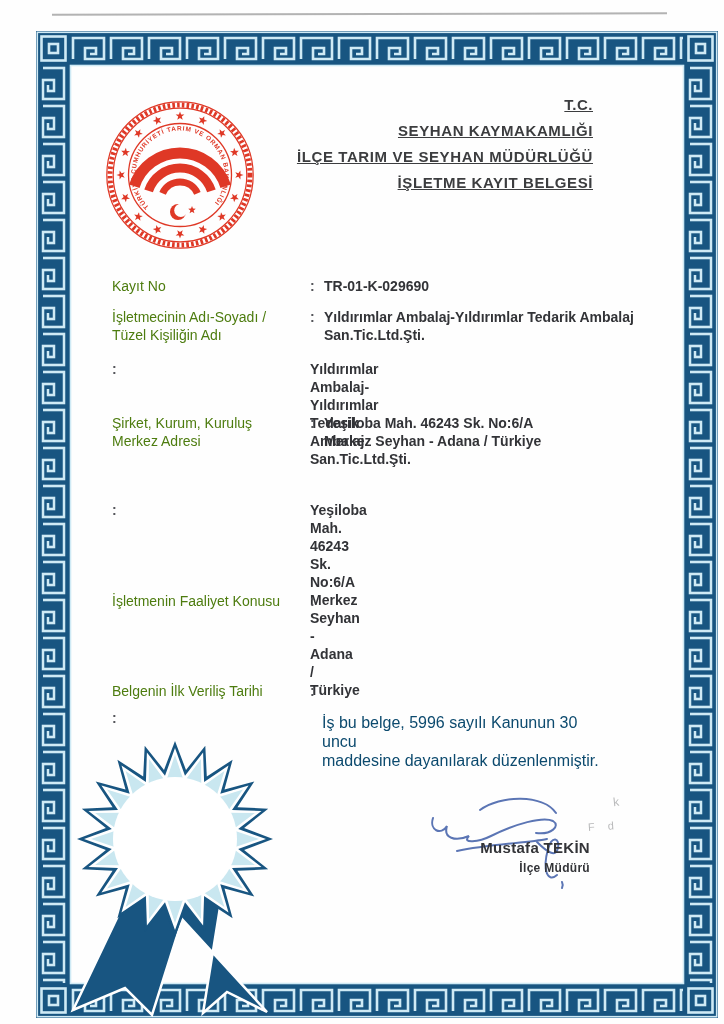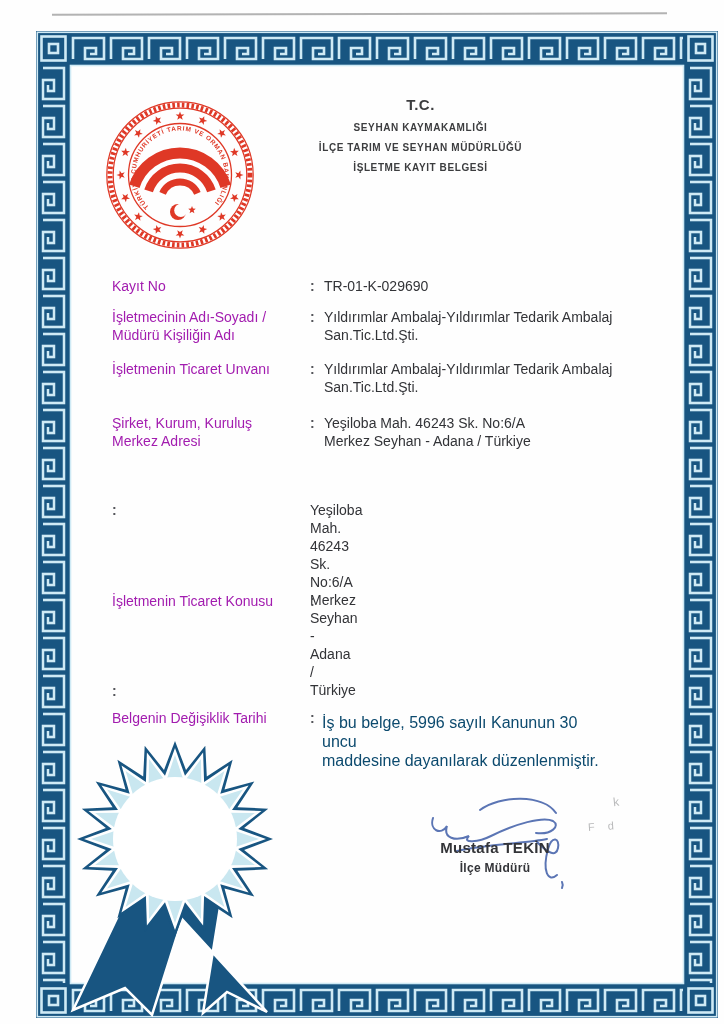--- a/index.html
+++ b/index.html
@@ -4,30 +4,30 @@
 <style>
   html,body{margin:0;padding:0;background:#e8e8e8;}
   #page{
     position:relative;width:724px;height:1024px;background:#fefefe;
     font-family:"Liberation Sans",sans-serif;overflow:hidden;
   }
   .abs{position:absolute;}
   
   #scanline{left:52px;top:13px;width:615px;height:2px;background:#9a9a9a;opacity:.75;transform:rotate(-.12deg);}
   
-  #header{left:248px;top:96px;width:345px;text-align:center;color:#3c3d3f;}
+  #header{left:248px;top:96px;width:345px;text-align:right;color:#3c3d3f;text-decoration:underline;}
   #header .tc{font-size:15px;font-weight:bold;letter-spacing:.5px;margin-bottom:9px;}
-  #header .hline{font-size:10px;font-weight:bold;letter-spacing:.6px;margin-bottom:9px;white-space:nowrap;}
+  #header .hline{font-size:15px;font-weight:bold;letter-spacing:.6px;margin-bottom:9px;white-space:nowrap;}
   
   .row{position:absolute;left:112px;display:grid;grid-template-columns:198px 14px 358px;}
-  .flabel{font-size:14px;line-height:18px;color:#a21caf;white-space:pre-line;}
+  .flabel{font-size:14px;line-height:18px;color:#4d7c0f;white-space:pre-line;}
   .fcolon{font-size:14px;line-height:18px;color:#54555a;font-weight:bold;}
-  .fvalue{font-size:14px;line-height:18px;color:#323337;font-weight:normal;white-space:pre-line;}
+  .fvalue{font-size:14px;line-height:18px;color:#323337;font-weight:bold;white-space:pre-line;}
   #note{left:322px;top:713px;width:290px;font-size:16px;line-height:19px;color:#0c4a6e;white-space:pre-line;}
-  #signblock{left:400px;top:837px;width:190px;text-align:center;color:#333438;}
+  #signblock{left:400px;top:837px;width:190px;text-align:right;color:#333438;}
   #signblock .sname{font-size:15px;font-weight:bold;letter-spacing:.3px;line-height:21px;}
   #signblock .stitle{font-size:12px;font-weight:bold;letter-spacing:.3px;line-height:21px;}
   .pencil{position:absolute;color:#8b8c8e;opacity:.6;font-size:11px;font-family:"Liberation Sans",sans-serif;}
   svg{display:block;}
 </style>
 </head>
 <body>
 
 <div id="page">
 
@@ -139,52 +139,51 @@
     <div class="hline">İŞLETME KAYIT BELGESİ</div>
   </div>
 
   <div class="row" style="top:277px">
     <div class="flabel">Kayıt No</div>
     <div class="fcolon">:</div>
     <div class="fvalue">TR-01-K-029690</div>
   </div>
   <div class="row" style="top:308px">
     <div class="flabel">İşletmecinin Adı-Soyadı /
-Müdürü Kişiliğin Adı</div>
+Tüzel Kişiliğin Adı</div>
     <div class="fcolon">:</div>
     <div class="fvalue">Yıldırımlar Ambalaj-Yıldırımlar Tedarik Ambalaj
 San.Tic.Ltd.Şti.</div>
   </div>
   <div class="row" style="top:360px">
-    <div class="flabel">İşletmenin Ticaret Unvanı</div>
     <div class="fcolon">:</div>
     <div class="fvalue">Yıldırımlar Ambalaj-Yıldırımlar Tedarik Ambalaj
 San.Tic.Ltd.Şti.</div>
   </div>
   <div class="row" style="top:414px">
     <div class="flabel">Şirket, Kurum, Kuruluş
 Merkez Adresi</div>
     <div class="fcolon">:</div>
     <div class="fvalue">Yeşiloba Mah. 46243 Sk. No:6/A
 Merkez Seyhan - Adana / Türkiye</div>
   </div>
   <div class="row" style="top:501px">
     <div class="fcolon">:</div>
     <div class="fvalue">Yeşiloba Mah. 46243 Sk. No:6/A
 Merkez Seyhan - Adana / Türkiye</div>
   </div>
   <div class="row" style="top:592px">
-    <div class="flabel">İşletmenin Ticaret Konusu</div>
+    <div class="flabel">İşletmenin Faaliyet Konusu</div>
     <div class="fcolon">:</div>
   </div>
   <div class="row" style="top:682px">
+    <div class="flabel">Belgenin İlk Veriliş Tarihi</div>
     <div class="fcolon">:</div>
   </div>
   <div class="row" style="top:709px">
-    <div class="flabel">Belgenin Değişiklik Tarihi</div>
     <div class="fcolon">:</div>
     <div class="fvalue"></div>
   </div>
 
   <div class="abs" id="note">İş bu belge, 5996 sayılı Kanunun 30 uncu
 maddesine dayanılarak düzenlenmiştir.</div>
 
   <svg class="abs" style="left:395px;top:778px" width="230" height="125">
     <g fill="none" stroke="#4a67ad" stroke-width="2" stroke-linecap="round" opacity=".9">
       <path d="M38,40 C34,52 46,58 52,48 C48,60 60,64 74,58 C66,66 84,64 96,58 C120,46 148,38 158,43 C166,48 156,57 141,55"></path>

